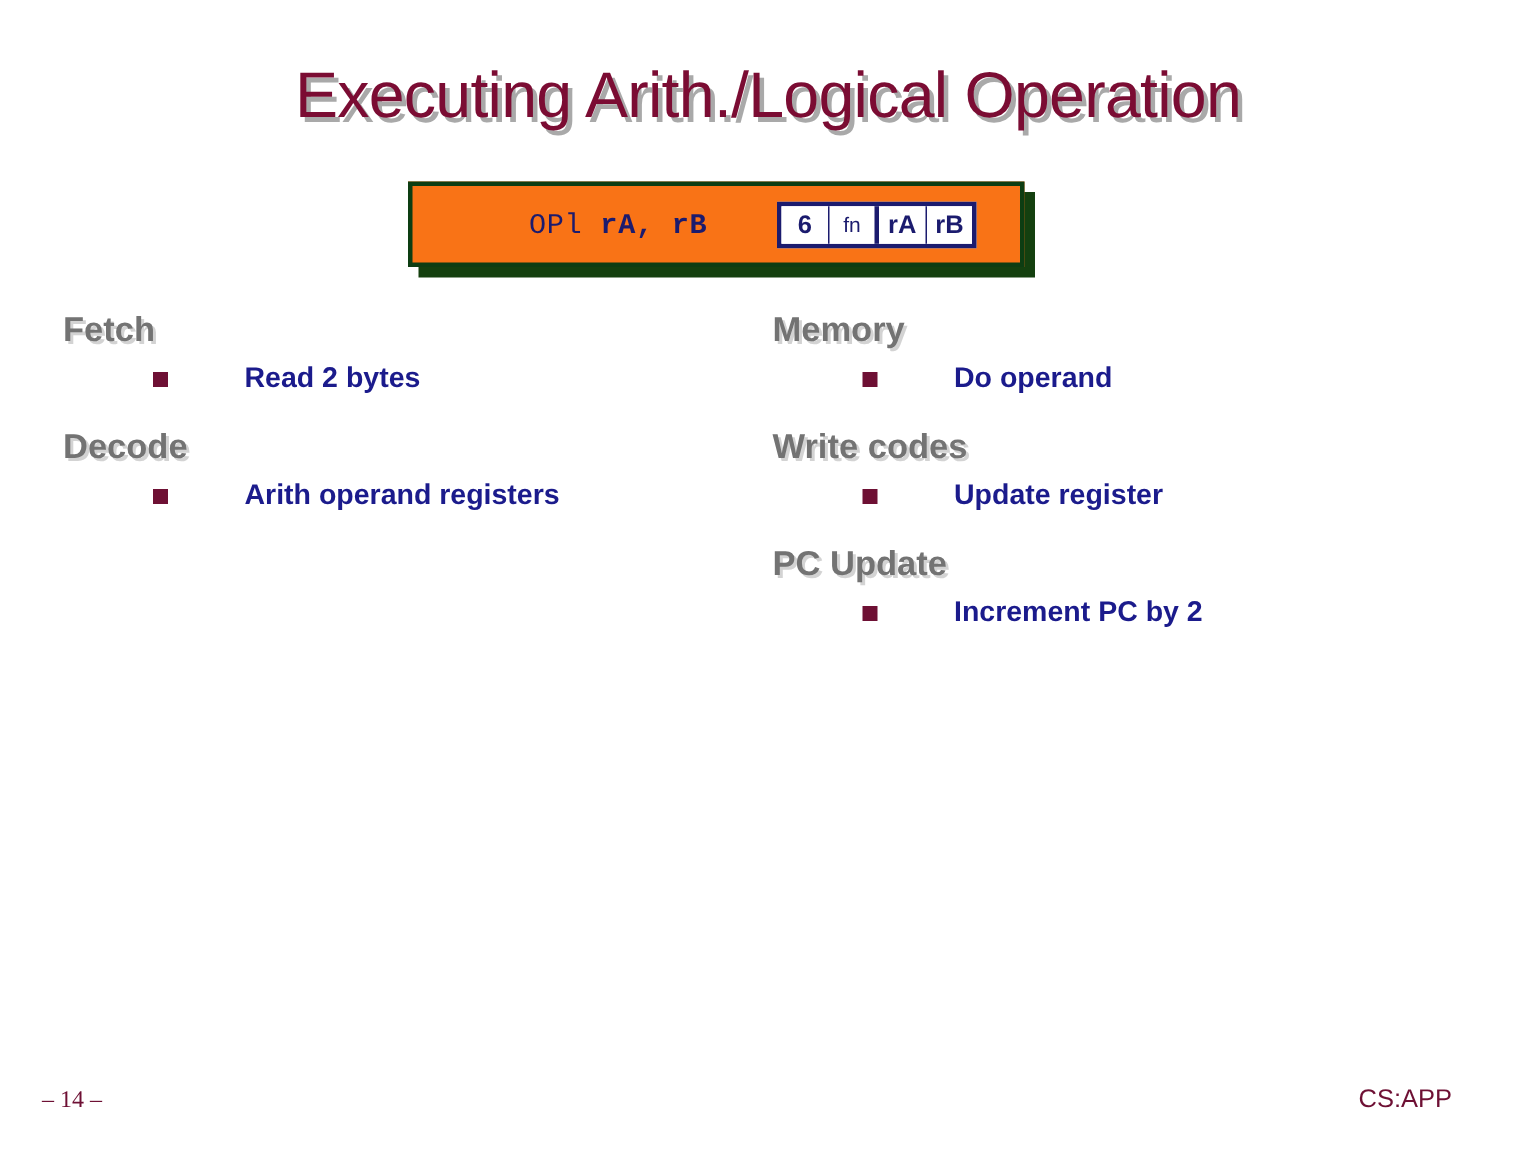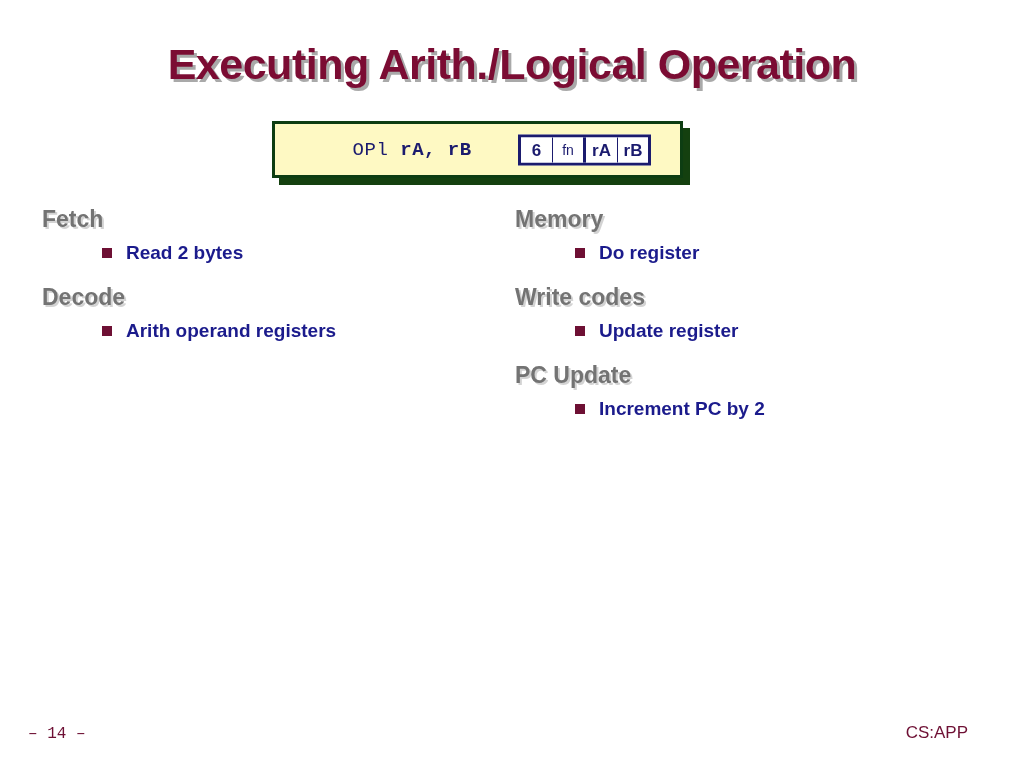--- a/index.html
+++ b/index.html
@@ -18,35 +18,35 @@
 
   
   .slide-title {
     position: absolute;
     left: 0;
     top: 40px;
     width: 1024px;
     text-align: center;
     font-family: "Liberation Sans", sans-serif;
     font-size: 43px;
-    font-weight: bold;
+    font-weight: normal;
     color: #7b0c33;
     letter-spacing: -0.5px;
     text-shadow: 3px 3px 0 rgba(140,140,140,0.75);
     white-space: nowrap;
   }
 
   
   .instr-box {
     position: absolute;
     left: 272px;
     top: 121px;
     width: 411px;
     height: 57px;
-    background: #fef9c3;
+    background: #f97316;
     border: 3px solid #0d3d12;
     box-sizing: border-box;
     box-shadow: 7px 7px 0 #14400f;
   }
   .instr-asm {
     position: absolute;
     left: 32px;
     top: 50%;
     transform: translateY(-50%);
     font-family: "Liberation Mono", "DejaVu Sans Mono", monospace;
@@ -130,20 +130,21 @@
   .bullet-list {
     list-style: none;
     margin: 0 0 24px 0;
     padding: 0 0 0 60px;
   }
   .bullet-item {
     display: flex;
     align-items: center;
     margin-bottom: 11px;
     line-height: 1.0;
+    gap: 37px;
   }
   .bullet-item:last-child { margin-bottom: 0; }
   .bullet-sq {
     width: 10px;
     height: 10px;
     background: #6e1034;
     flex: 0 0 10px;
     margin-right: 14px;
   }
   .bullet-text {
@@ -152,21 +153,21 @@
     font-weight: bold;
     color: #1b1b8c;
     white-space: nowrap;
   }
 
   
   .page-number {
     position: absolute;
     left: 28px;
     bottom: 24px;
-    font-family: Liberation Mono, monospace;
+    font-family: Liberation Serif, serif;
     font-size: 16px;
     color: #6e1034;
     white-space: nowrap;
   }
   .brand {
     position: absolute;
     right: 56px;
     bottom: 24px;
     font-family: "Liberation Sans", sans-serif;
     font-size: 17px;
@@ -215,21 +216,21 @@
           </li>
         </ul>
       </div>
     </div>
   <div class="col col-right" id="col-right">
       <div class="stage">
         <div class="stage-head">Memory</div>
         <ul class="bullet-list">
           <li class="bullet-item">
             <span class="bullet-sq"></span>
-            <span class="bullet-text">Do register</span>
+            <span class="bullet-text">Do operand</span>
           </li>
         </ul>
       </div>
       <div class="stage">
         <div class="stage-head">Write codes</div>
         <ul class="bullet-list">
           <li class="bullet-item">
             <span class="bullet-sq"></span>
             <span class="bullet-text">Update register</span>
           </li>

